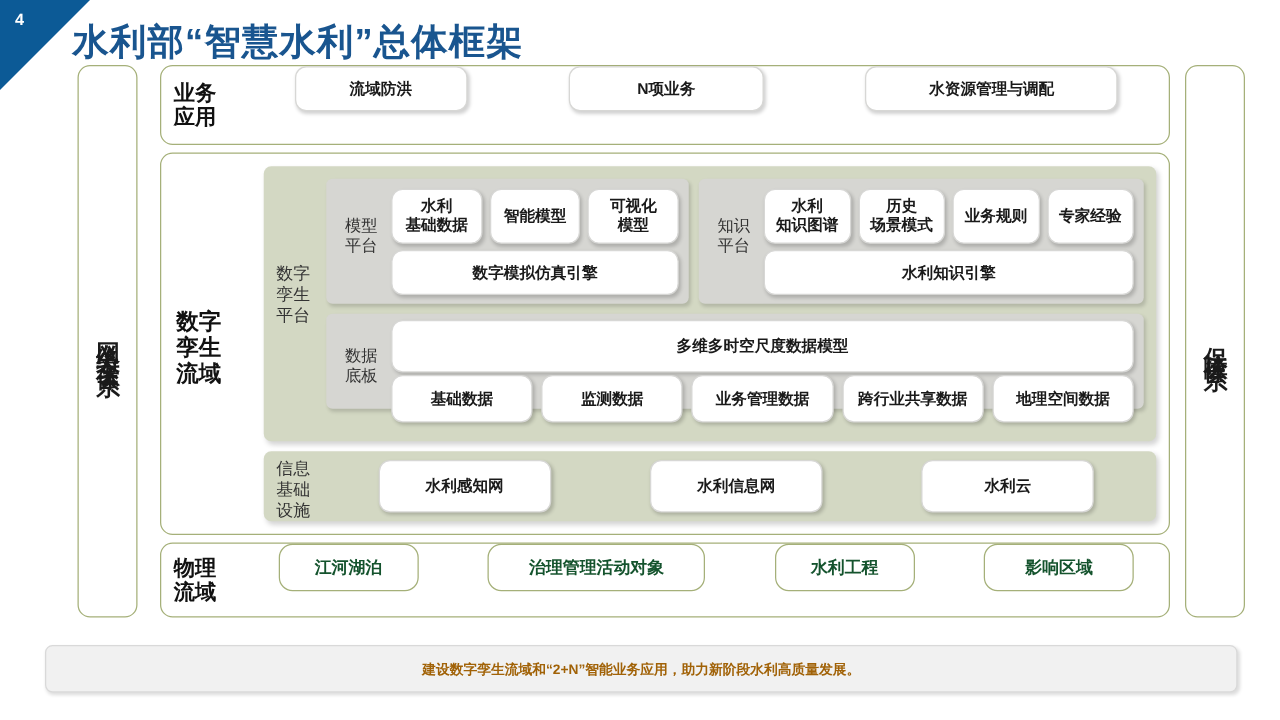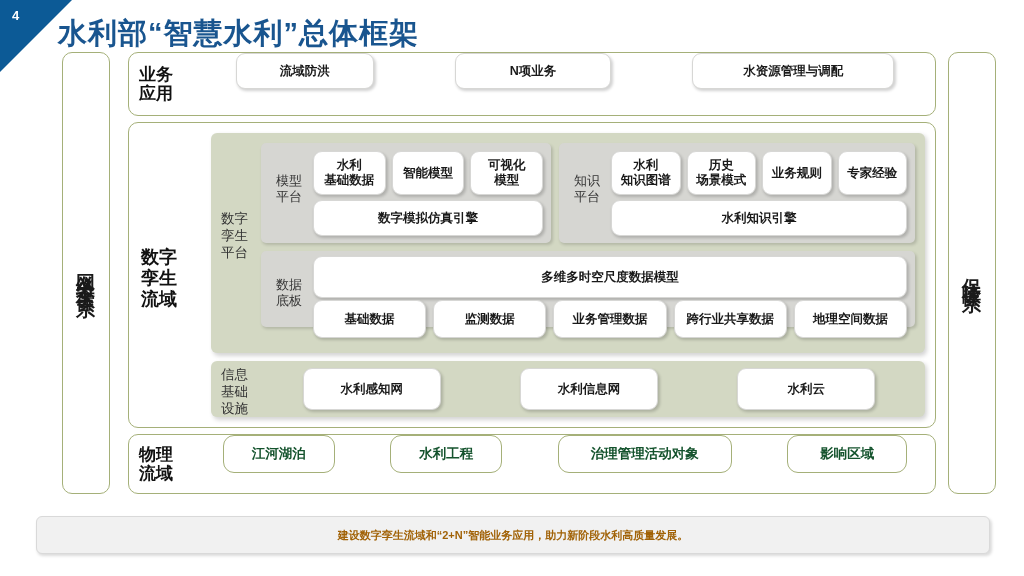--- a/index.html
+++ b/index.html
@@ -284,20 +284,20 @@
     </div>
   </div>
 
   <div class="band" id="physical-band">
     <div class="band-label">
       <div>物理</div>
       <div>流域</div>
     </div>
     <div class="band-items">
       <div class="pill-outline ph0">江河湖泊</div>
+      <div class="pill-outline ph2">治理管理活动对象</div>
       <div class="pill-outline ph1">水利工程</div>
-      <div class="pill-outline ph2">治理管理活动对象</div>
       <div class="pill-outline ph3">影响区域</div>
     </div>
   </div>
 </div>
 
 <div class="caption">建设数字孪生流域和“2+N”智能业务应用，助力新阶段水利高质量发展。</div>
 
 </body></html>

